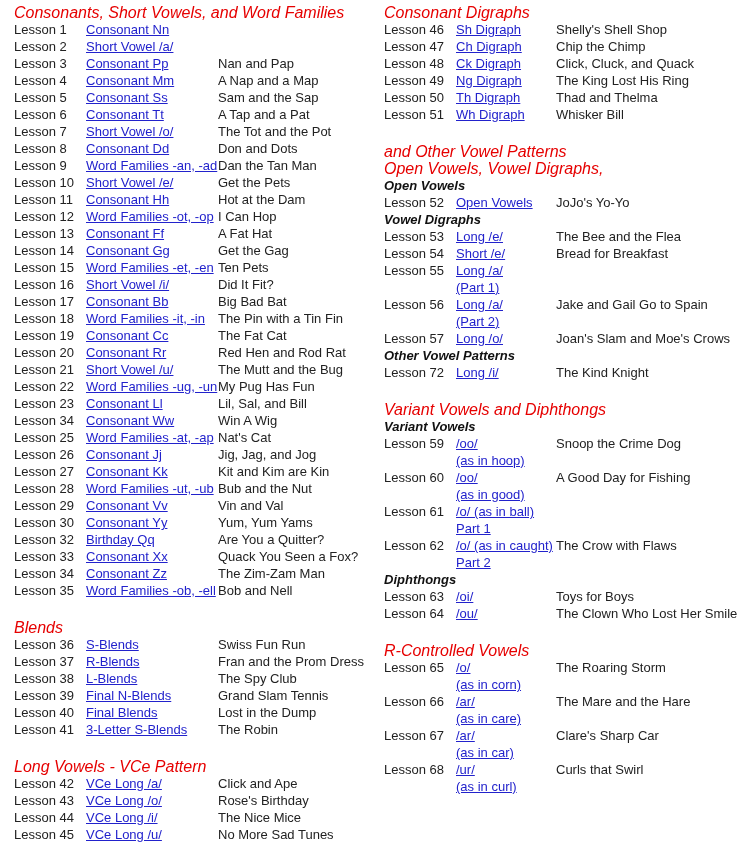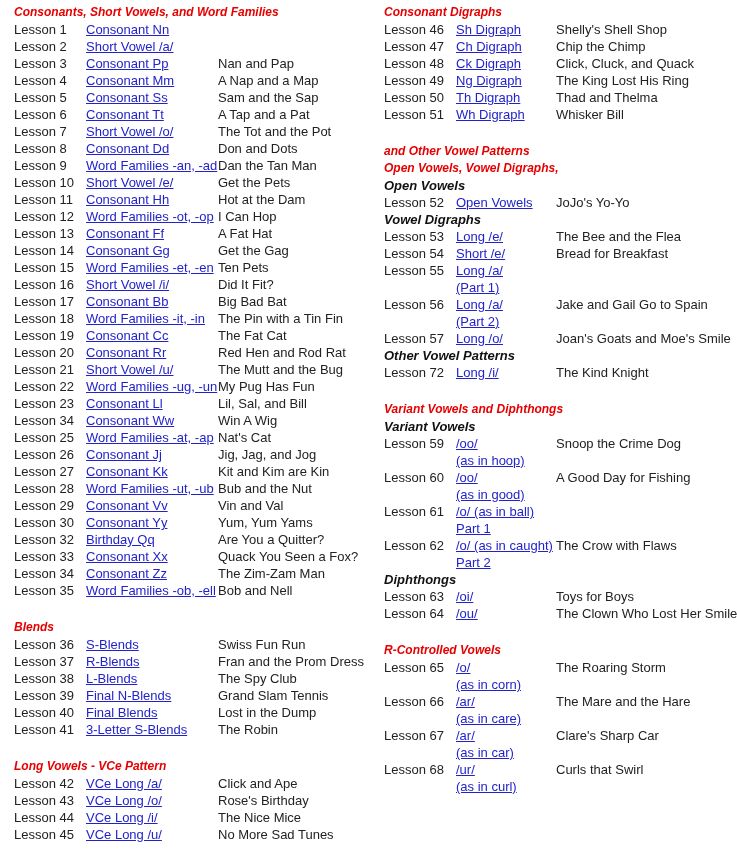--- a/index.html
+++ b/index.html
@@ -21,23 +21,23 @@
     position: absolute;
     top: 4px;
   }
   .col-left  { left: 14px;  width: 360px; --linkw: 132px; }
   .col-right { left: 384px; width: 350px; --linkw: 96px;  }
 
   .section + .section { margin-top: 20px; }
 
   .sec-title {
     color: var(--heading-color, #e60000);
-    font-weight: bold;
+    font-weight: normal;
     font-style: italic;
-    font-size: 12px;
+    font-size: 16px;
     line-height: 17px;
     white-space: nowrap;
   }
   .subhead {
     color: var(--subheading-color, #111111);
     font-weight: bold;
     font-style: italic;
     white-space: nowrap;
   }
   .row {
@@ -484,21 +484,21 @@
             <span class="link-line">Long /a/</span>
             <span class="link-line">(Part 2)</span>
           </a>
           <span class="cell desc">Jake and Gail Go to Spain</span>
         </div>
         <div class="row">
           <span class="cell label">Lesson 57</span>
           <a class="cell link" href="#">
             <span class="link-line">Long /o/</span>
           </a>
-          <span class="cell desc">Joan's Goats and Moe's Smile</span>
+          <span class="cell desc">Joan's Slam and Moe's Crows</span>
         </div>
         <div class="subhead">Other Vowel Patterns</div>
         <div class="row">
           <span class="cell label">Lesson 72</span>
           <a class="cell link" href="#">
             <span class="link-line">Long /i/</span>
           </a>
           <span class="cell desc">The Kind Knight</span>
         </div>
       </div>

